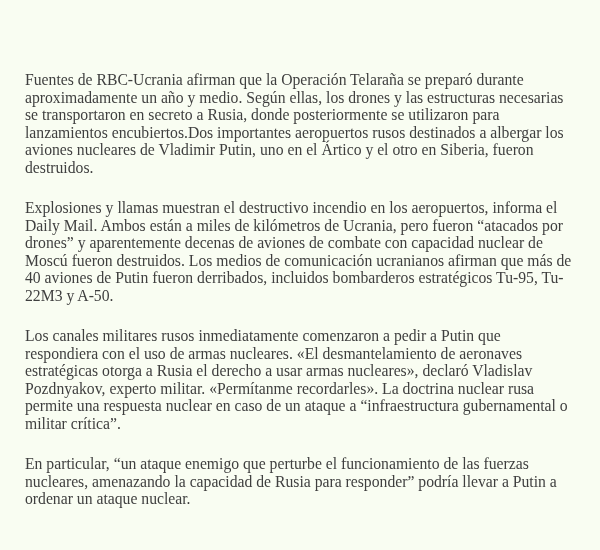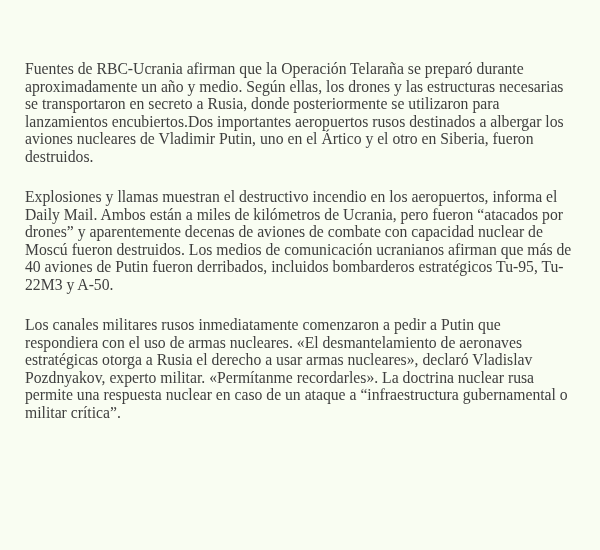--- a/index.html
+++ b/index.html
@@ -21,24 +21,25 @@
     width: 600px;
     height: 550px;
     padding: 56px 24px 0 25px;
     font-family: "Liberation Serif", "DejaVu Serif", serif;
     font-size: 15.7px;
     line-height: 17.5px;
     color: var(--fg);
     text-align: left;
   }
   .document p {
-    margin: 4px 0 23px 0;
+    margin: 15px 0 23px 0;
     padding: 0;
   }
 </style>
 </head>
 <body>
 
 <div class="document">
   <p>Fuentes de RBC-Ucrania afirman que la Operación Telaraña se preparó durante aproximadamente un año y medio. Según ellas, los drones y las estructuras necesarias se transportaron en secreto a Rusia, donde posteriormente se utilizaron para lanzamientos encubiertos.Dos importantes aeropuertos rusos destinados a albergar los aviones nucleares de Vladimir Putin, uno en el Ártico y el otro en Siberia, fueron destruidos.</p>
   <p>Explosiones y llamas muestran el destructivo incendio en los aeropuertos, informa el Daily Mail. Ambos están a miles de kilómetros de Ucrania, pero fueron “atacados por drones” y aparentemente decenas de aviones de combate con capacidad nuclear de Moscú fueron destruidos. Los medios de comunicación ucranianos afirman que más de 40 aviones de Putin fueron derribados, incluidos bombarderos estratégicos Tu-95, Tu-22M3 y A-50.</p>
   <p>Los canales militares rusos inmediatamente comenzaron a pedir a Putin que respondiera con el uso de armas nucleares. «El desmantelamiento de aeronaves estratégicas otorga a Rusia el derecho a usar armas nucleares», declaró Vladislav Pozdnyakov, experto militar. «Permítanme recordarles». La doctrina nuclear rusa permite una respuesta nuclear en caso de un ataque a “infraestructura gubernamental o militar crítica”.</p>
+  <p>En particular, “un ataque enemigo que perturbe el funcionamiento de las fuerzas nucleares, amenazando la capacidad de Rusia para responder” podría llevar a Putin a ordenar un ataque nuclear.</p>
 </div>
 
 </body></html>

